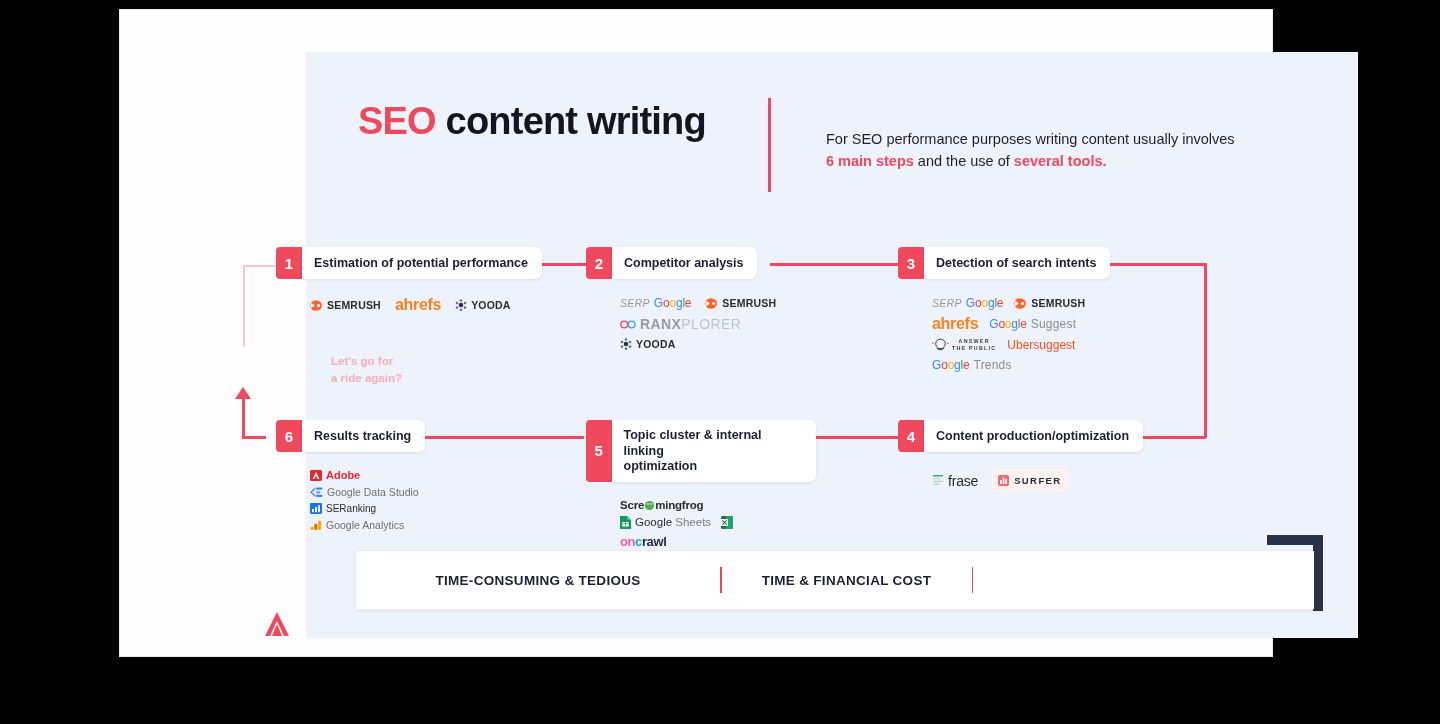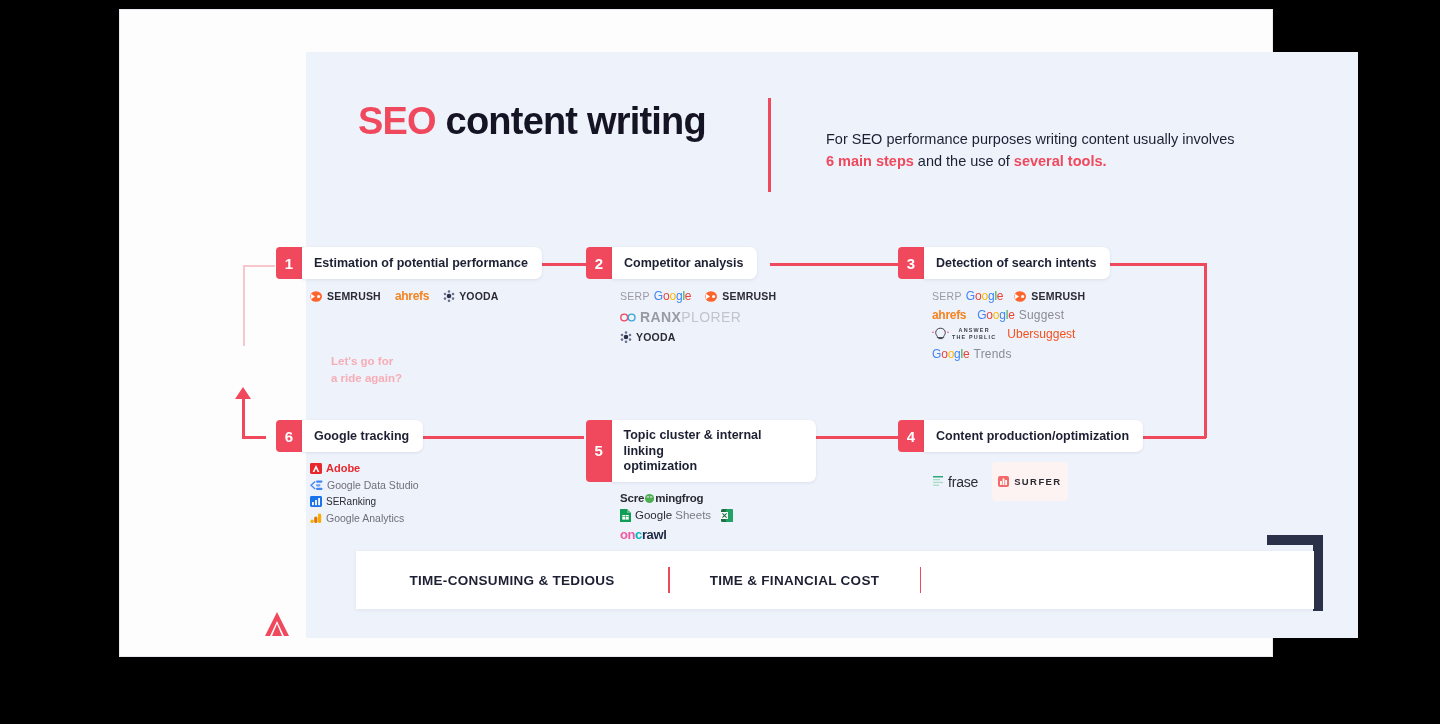--- a/index.html
+++ b/index.html
@@ -88,51 +88,51 @@
   .step-label {
     background: #ffffff; color: #1d2033;
     font-size: 12.5px; font-weight: 600; line-height: 1.25;
     padding: 8px 14px 7px 12px;
     border-radius: 0 7px 7px 0;
     display: flex; align-items: center;
     box-shadow: 0 1px 3px rgba(40,45,80,0.10);
     white-space: pre-line;
   }
   .tools {
-    margin-top: 10px; padding-left: 26px;
+    margin-top: 17px; padding-left: 26px;
     display: flex; flex-wrap: wrap; align-items: center;
     gap: 6px 14px; max-width: 100%;
   }
   .tool { display: flex; align-items: center; gap: 4px; white-space: nowrap; }
   .tool-txt { font-size: 10.5px; font-weight: 700; color: #2b2b33; letter-spacing: .2px; }
 
   
   .g { display: inline-block; flex: 0 0 auto; }
   .g-semrush { width: 13px; height: 11px; }
   .g-yooda   { width: 12px; height: 12px; }
 
   .lbl-grey  { color: #8b8b96; font-weight: 400; }
-  .lbl-ahrefs{ color: #f5831f; font-weight: 800; font-size: 12px; letter-spacing:-.3px;}
+  .lbl-ahrefs{ color: #f5831f; font-weight: 800; font-size: 16px; letter-spacing:-.3px;}
   .lbl-ubers { color: #f4511e; font-weight: 500; font-size: 12px; }
-  .lbl-serp  { color: #9a9aa6; font-weight: 400; letter-spacing: .3px; }
+  .lbl-serp  { color: #9a9aa6; font-weight: 400; letter-spacing: .3px; font-style: italic; }
 
   .google { font-size: 12px; font-weight: 500; letter-spacing: -.2px; }
   .google i { font-style: normal; }
   .gb{color:#4285f4}.gr{color:#ea4335}.gy{color:#fbbc05}.gg{color:#34a853}
 
   .ranx { color:#9a9aa6; font-weight:700; font-size:14px; letter-spacing:.4px;}
   .ranx .dim { color:#c3c3cc; font-weight:400; }
 
   .atp { display:flex; align-items:center; gap:3px; }
   .atp-t { font-size:5.4px; font-weight:700; color:#3c3c48; letter-spacing:1.2px; line-height:1.35; text-align:center;}
 
   .frase { font-size:14px; color:#2b2b33; font-weight:400; letter-spacing:-.2px;}
   .surfer-pill{
     display:flex; align-items:center; gap:5px;
-    background:#fdf3f3; border-radius:4px; padding:14px 6px;
+    background:#fdf3f3; border-radius:4px; padding:6px 6px;
   }
   .surfer-t{font-size:9.5px;font-weight:700;color:#2b2b33;letter-spacing:1.4px;}
   .screaming{font-size:11.5px;font-weight:700;color:#2b2b33;letter-spacing:-.2px;}
   .oncrawl{font-size:13px;font-weight:800;letter-spacing:-.4px;}
   .oncrawl .c1{color:#f05a9e}.oncrawl .c2{color:#00b7c3}.oncrawl .c3{color:#1f2a44}
   .sheets{font-size:11.5px;color:#7b7b88;font-weight:400;}
   .sheets b{color:#2b2b33;font-weight:500;}
   .adobe{color:#e8262c;font-weight:700;font-size:11px;}
   .seranking{font-size:10px;font-weight:700;color:#2b2b33;}
   .seranking span{font-weight:400;}
@@ -153,21 +153,21 @@
     position: absolute; left: 236px; top: 541px;
     width: 958px; height: 58px;
     background: #ffffff;
     display: flex; align-items: center;
     box-shadow: 0 1px 4px rgba(40,45,80,0.07);
   }
   .banner-item {
     font-size: 13.5px; font-weight: 700; color: #1d2033;
     letter-spacing: .3px; text-align: center;
   }
-  .b1 { width: 312px; }
+  .b1 { width: 364px; }
   .b2 { width: 250px; }
   .b3 { flex: 1; }
   .banner-sep { width: 1.5px; height: 26px; background: #f0485c; }
 
   .bl-mark { position: absolute; left: 144px; top: 600px; width: 26px; height: 28px; }
 </style>
 </head>
 <body>
 
 <div id="stage">
@@ -389,21 +389,21 @@
         </div>
         <div class="tool" style="flex-basis:100%;">
           <span class="oncrawl"><span class="c1">on</span><span class="c2">c</span><span class="c3">rawl</span></span>
         </div>
       </div>
     </div>
 
     <div class="step" style="left:156px; top:410px; width:205px;">
       <div class="step-head">
         <div class="step-num">6</div>
-        <div class="step-label">Google tracking</div>
+        <div class="step-label">Results tracking</div>
       </div>
       <div class="tools" style="padding-left:34px; max-width:195px; gap:5px 9px;">
         <div class="tool">
           <svg class="g" width="12" height="11" viewBox="0 0 12 11">
             <rect x="0" y="0" width="12" height="11" rx="1.4" fill="#e8262c"></rect>
             <path d="M6 2 L9.4 9 H7.6 L6 5.4 L4.4 9 H2.6 Z" fill="#fff"></path>
           </svg>
           <span class="adobe">Adobe</span>
         </div>
         <div class="tool">

